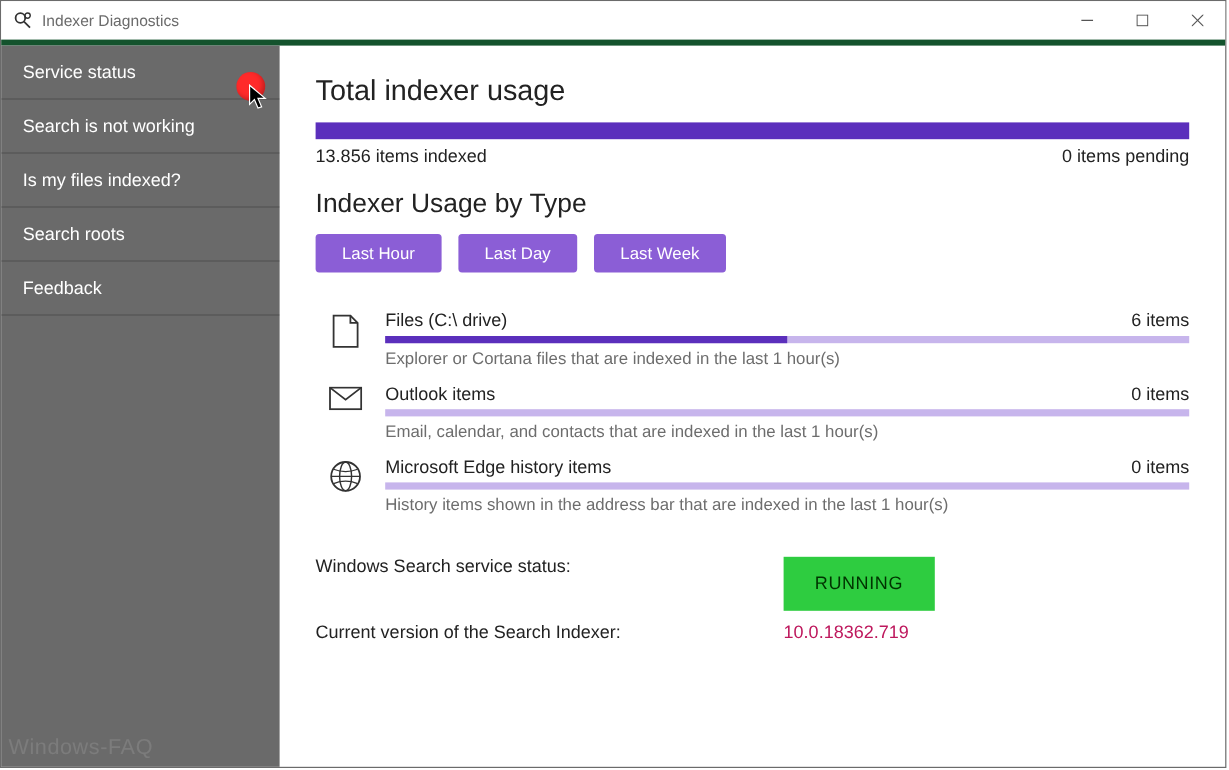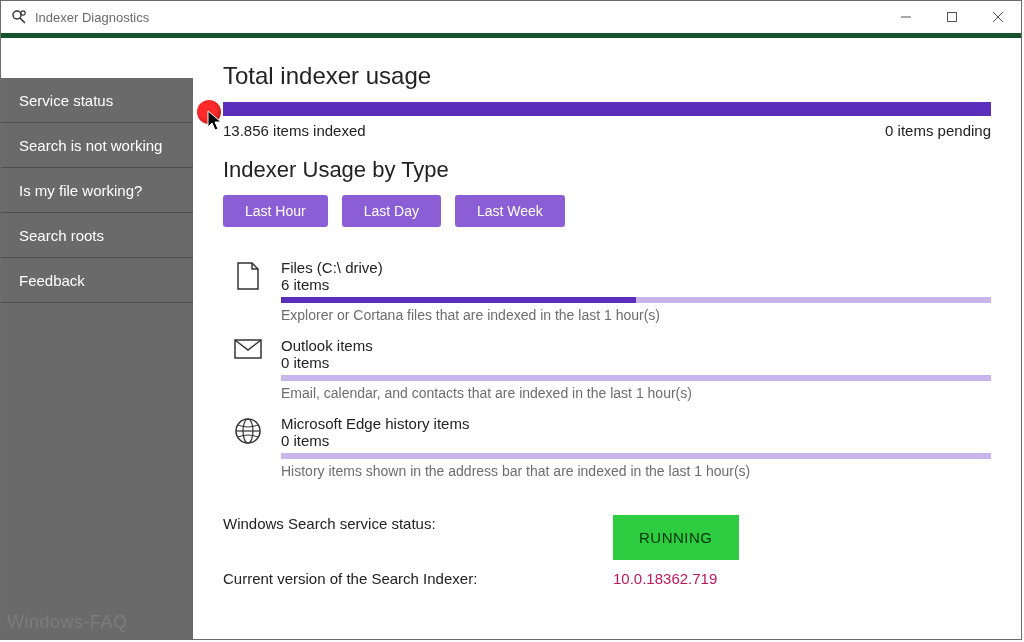--- a/index.html
+++ b/index.html
@@ -59,26 +59,25 @@
   }
   .win-btn svg { width: 10px; height: 10px; }
   
   .body {
     flex: 1;
     display: flex;
     min-height: 0;
   }
   
   .sidebar {
-    width: 192px;
+    width: 232px;
     background: #6a6a6a;
     color: #fff;
     flex: 0 0 auto;
     position: relative;
-    margin-top: 40px;
   }
   .side-item {
     height: 44px;
     display: flex;
     align-items: center;
     padding: 0 18px;
     font-size: 15px;
     border-bottom: 1px solid rgba(0,0,0,0.25);
     cursor: pointer;
   }
@@ -168,21 +167,20 @@
     justify-content: center;
     color: #333;
   }
   .type-main { flex: 1; }
   .type-head {
     display: flex;
     justify-content: space-between;
     font-size: 15px;
     color: #222;
     margin-bottom: 4px;
-    flex-direction: column;
   }
   .type-bar {
     height: 6px;
     width: 100%;
     background: #c7b5ec;
     position: relative;
     margin-bottom: 4px;
   }
   .type-bar .fill {
     position: absolute;
@@ -249,21 +247,21 @@
   <div class="body">
 
     <div class="sidebar">
       <div class="side-item">
         <span>Service status</span>
       </div>
       <div class="side-item">
         <span>Search is not working</span>
       </div>
       <div class="side-item">
-        <span>Is my file working?</span>
+        <span>Is my files indexed?</span>
       </div>
       <div class="side-item">
         <span>Search roots</span>
       </div>
       <div class="side-item">
         <span>Feedback</span>
       </div>
 
       <div class="annot-dot"></div>
       <div class="annot-cursor">

